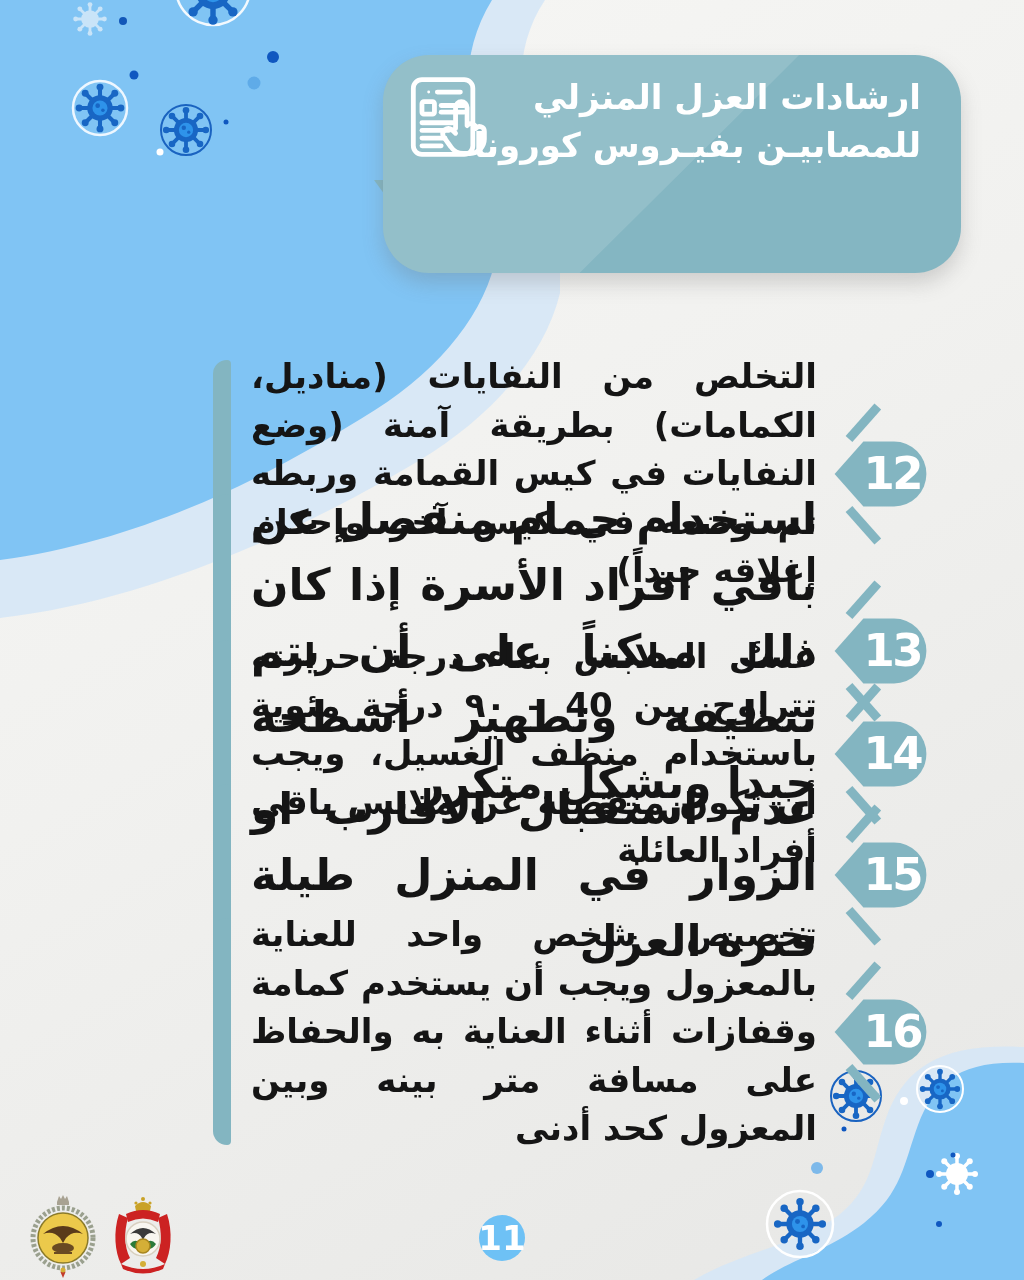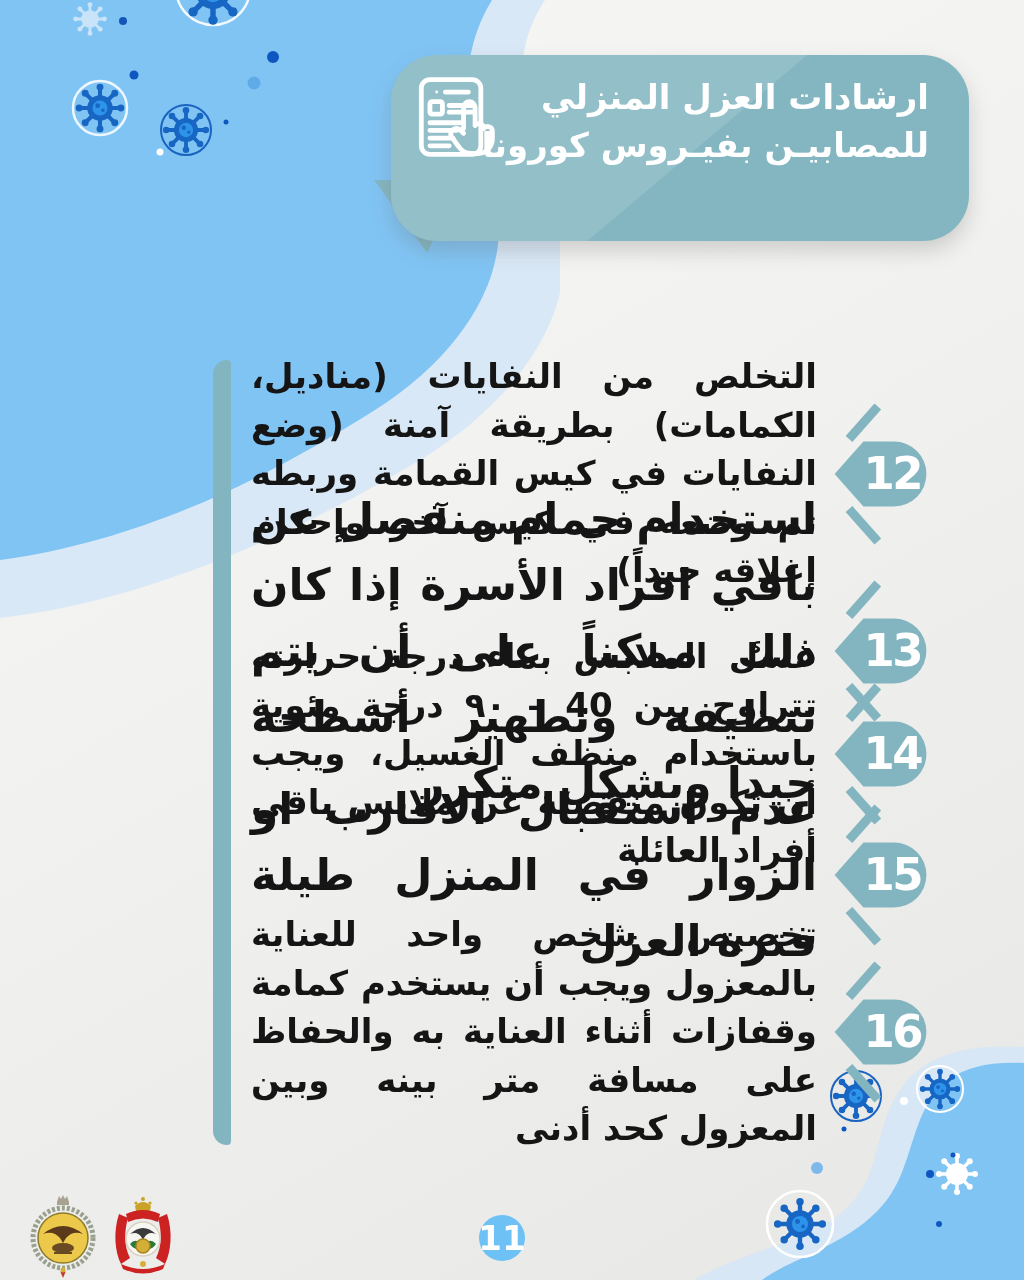--- a/index.html
+++ b/index.html
@@ -11,21 +11,21 @@
   svg{display:block;}
   .decor{position:absolute;pointer-events:none;}
   .decor.tl{left:0;top:0;}
   .decor.br{left:694px;top:1035px;}
   .v-dark{--vd:#1866c4;--vl:#2e93ea;}
   .v-white{--vd:#ffffff;--vl:#ffffff;}
   .v-pale{--vd:#c9e4f8;--vl:#c9e4f8;}
 
   
   .bubble{
-    position:absolute;left:391px;top:55px;width:578px;height:186px;
+    position:absolute;left:383px;top:55px;width:578px;height:218px;
     background:#84b6c2;border-radius:46px;
     box-shadow:0 10px 20px rgba(110,110,110,.28);
   }
   .bubble .light{
     position:absolute;inset:0;border-radius:46px;
     background:rgba(255,255,255,.13);
     clip-path:polygon(0 0,72% 0,34% 100%,0 100%);
   }
   .bubble-tail{
     position:absolute;left:374px;top:180px;width:86px;height:73px;

